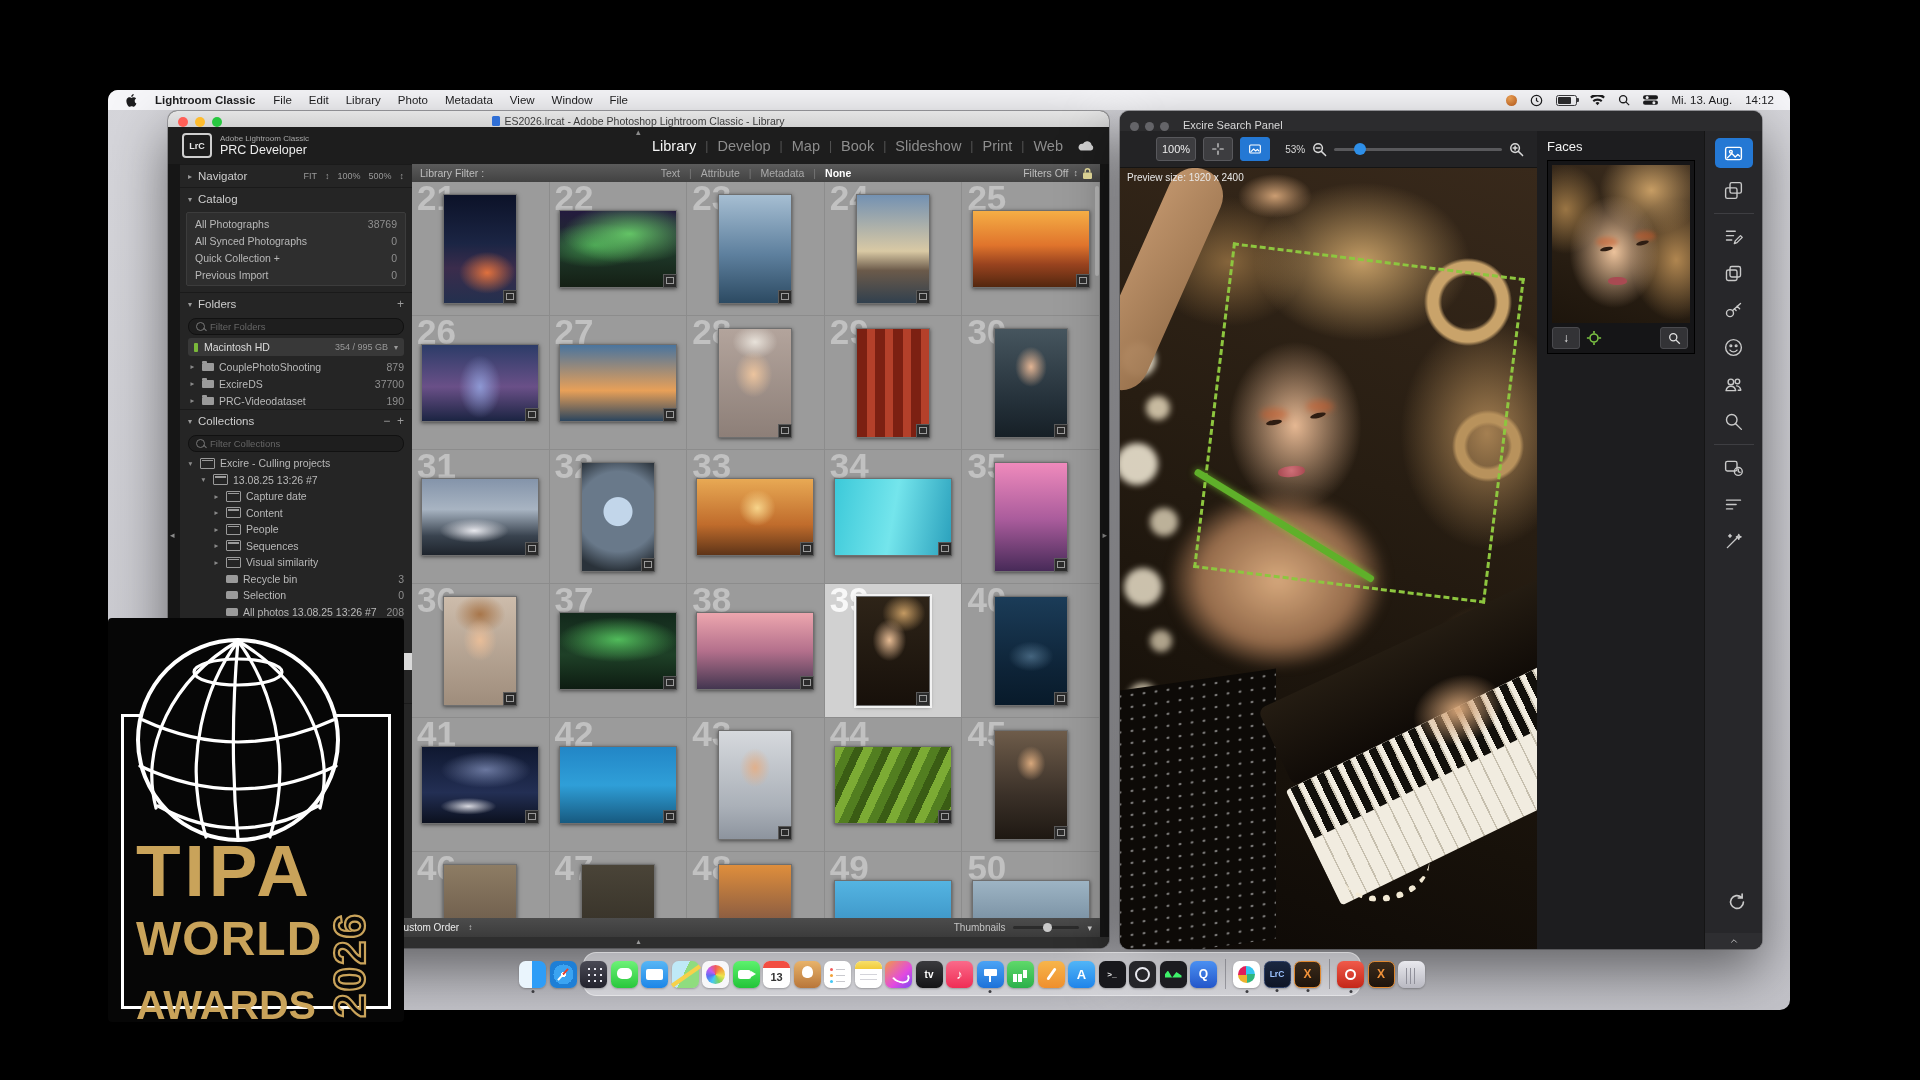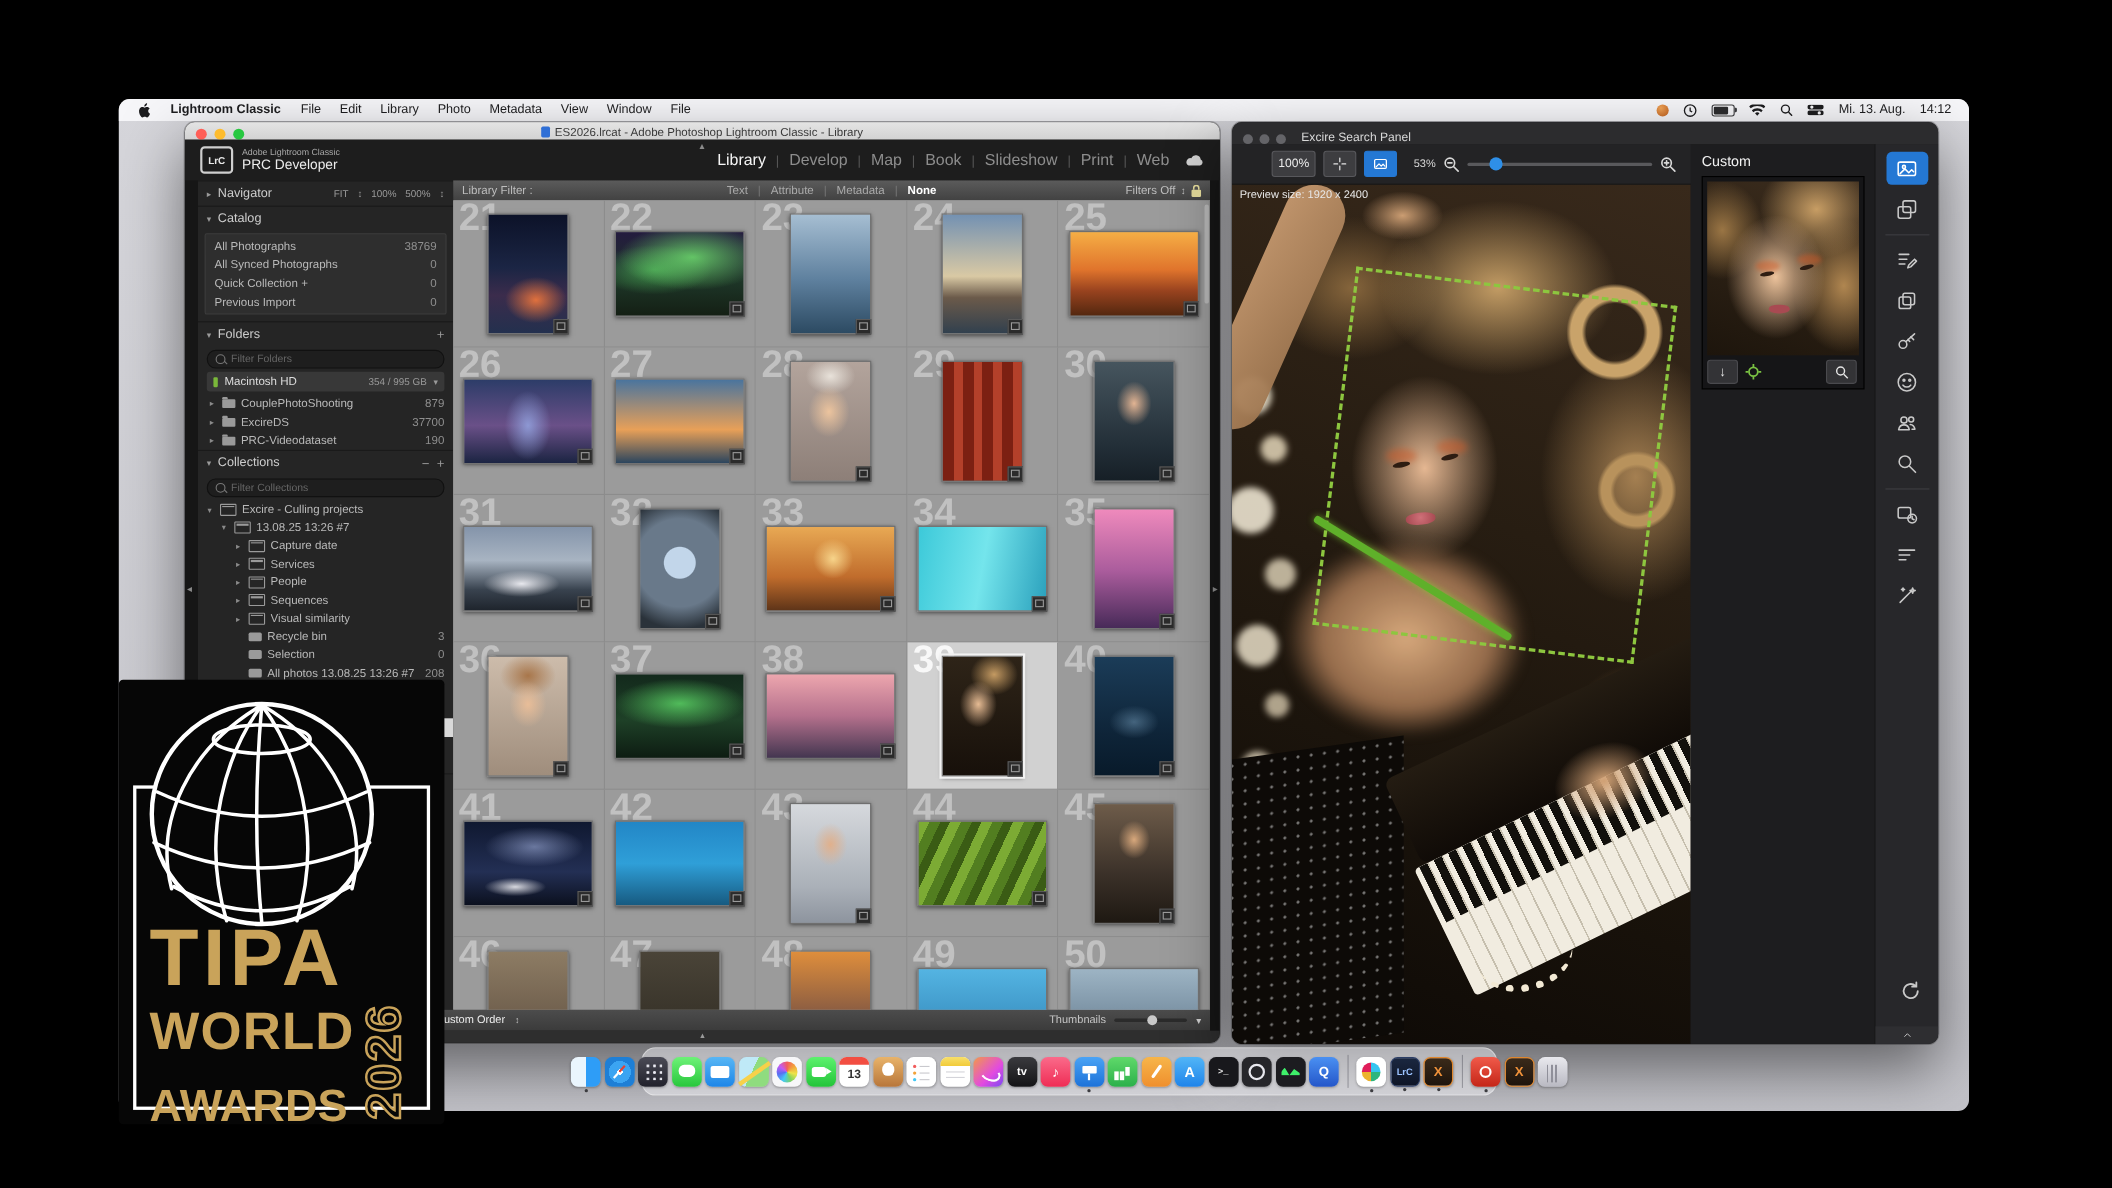--- a/index.html
+++ b/index.html
@@ -525,21 +525,21 @@
           <span style="overflow: hidden; white-space: nowrap; text-overflow: ellipsis;">13.08.25 13:26 #7</span>
         </div>
         <div class="t-row" style="padding-left: 32px;">
           <span class="tree-arrow">▸</span>
           <span class="ic-set"></span>
           <span style="overflow: hidden; white-space: nowrap; text-overflow: ellipsis;">Capture date</span>
         </div>
         <div class="t-row" style="padding-left: 32px;">
           <span class="tree-arrow">▸</span>
           <span class="ic-set"></span>
-          <span style="overflow: hidden; white-space: nowrap; text-overflow: ellipsis;">Services</span>
+          <span style="overflow: hidden; white-space: nowrap; text-overflow: ellipsis;">Content</span>
         </div>
         <div class="t-row" style="padding-left: 32px;">
           <span class="tree-arrow">▸</span>
           <span class="ic-set"></span>
           <span style="overflow: hidden; white-space: nowrap; text-overflow: ellipsis;">People</span>
         </div>
         <div class="t-row" style="padding-left: 32px;">
           <span class="tree-arrow">▸</span>
           <span class="ic-set"></span>
           <span style="overflow: hidden; white-space: nowrap; text-overflow: ellipsis;">Sequences</span>
@@ -913,21 +913,21 @@
     <div class="ph" id="bellows"></div>
     <div class="ph" id="acc-body"></div>
     <div class="ph" id="keys"></div>
     <div class="ph" id="hand-low"></div>
     <div class="ph" id="bracelet"></div>
     <div class="ph" id="detect-box"></div>
     <div class="ph" id="detect-line"></div>
   </div>
 
   <div id="xc-faces">
-    <div id="faces-title">Custom</div>
+    <div id="faces-title">Faces</div>
     <div id="face-card">
       <div id="face-mini">
         <div class="mmakeup" style="left:44px;top:72px;width:22px;height:10px;"></div>
         <div class="mmakeup" style="left:82px;top:66px;width:22px;height:10px;"></div>
         <div class="meye" style="left:48px;top:82px;transform:rotate(-10deg);"></div>
         <div class="meye" style="left:84px;top:76px;transform:rotate(-14deg);"></div>
         <div id="mlips"></div>
       </div>
       <div id="face-actions">
         <span class="fa-btn">↓</span>

